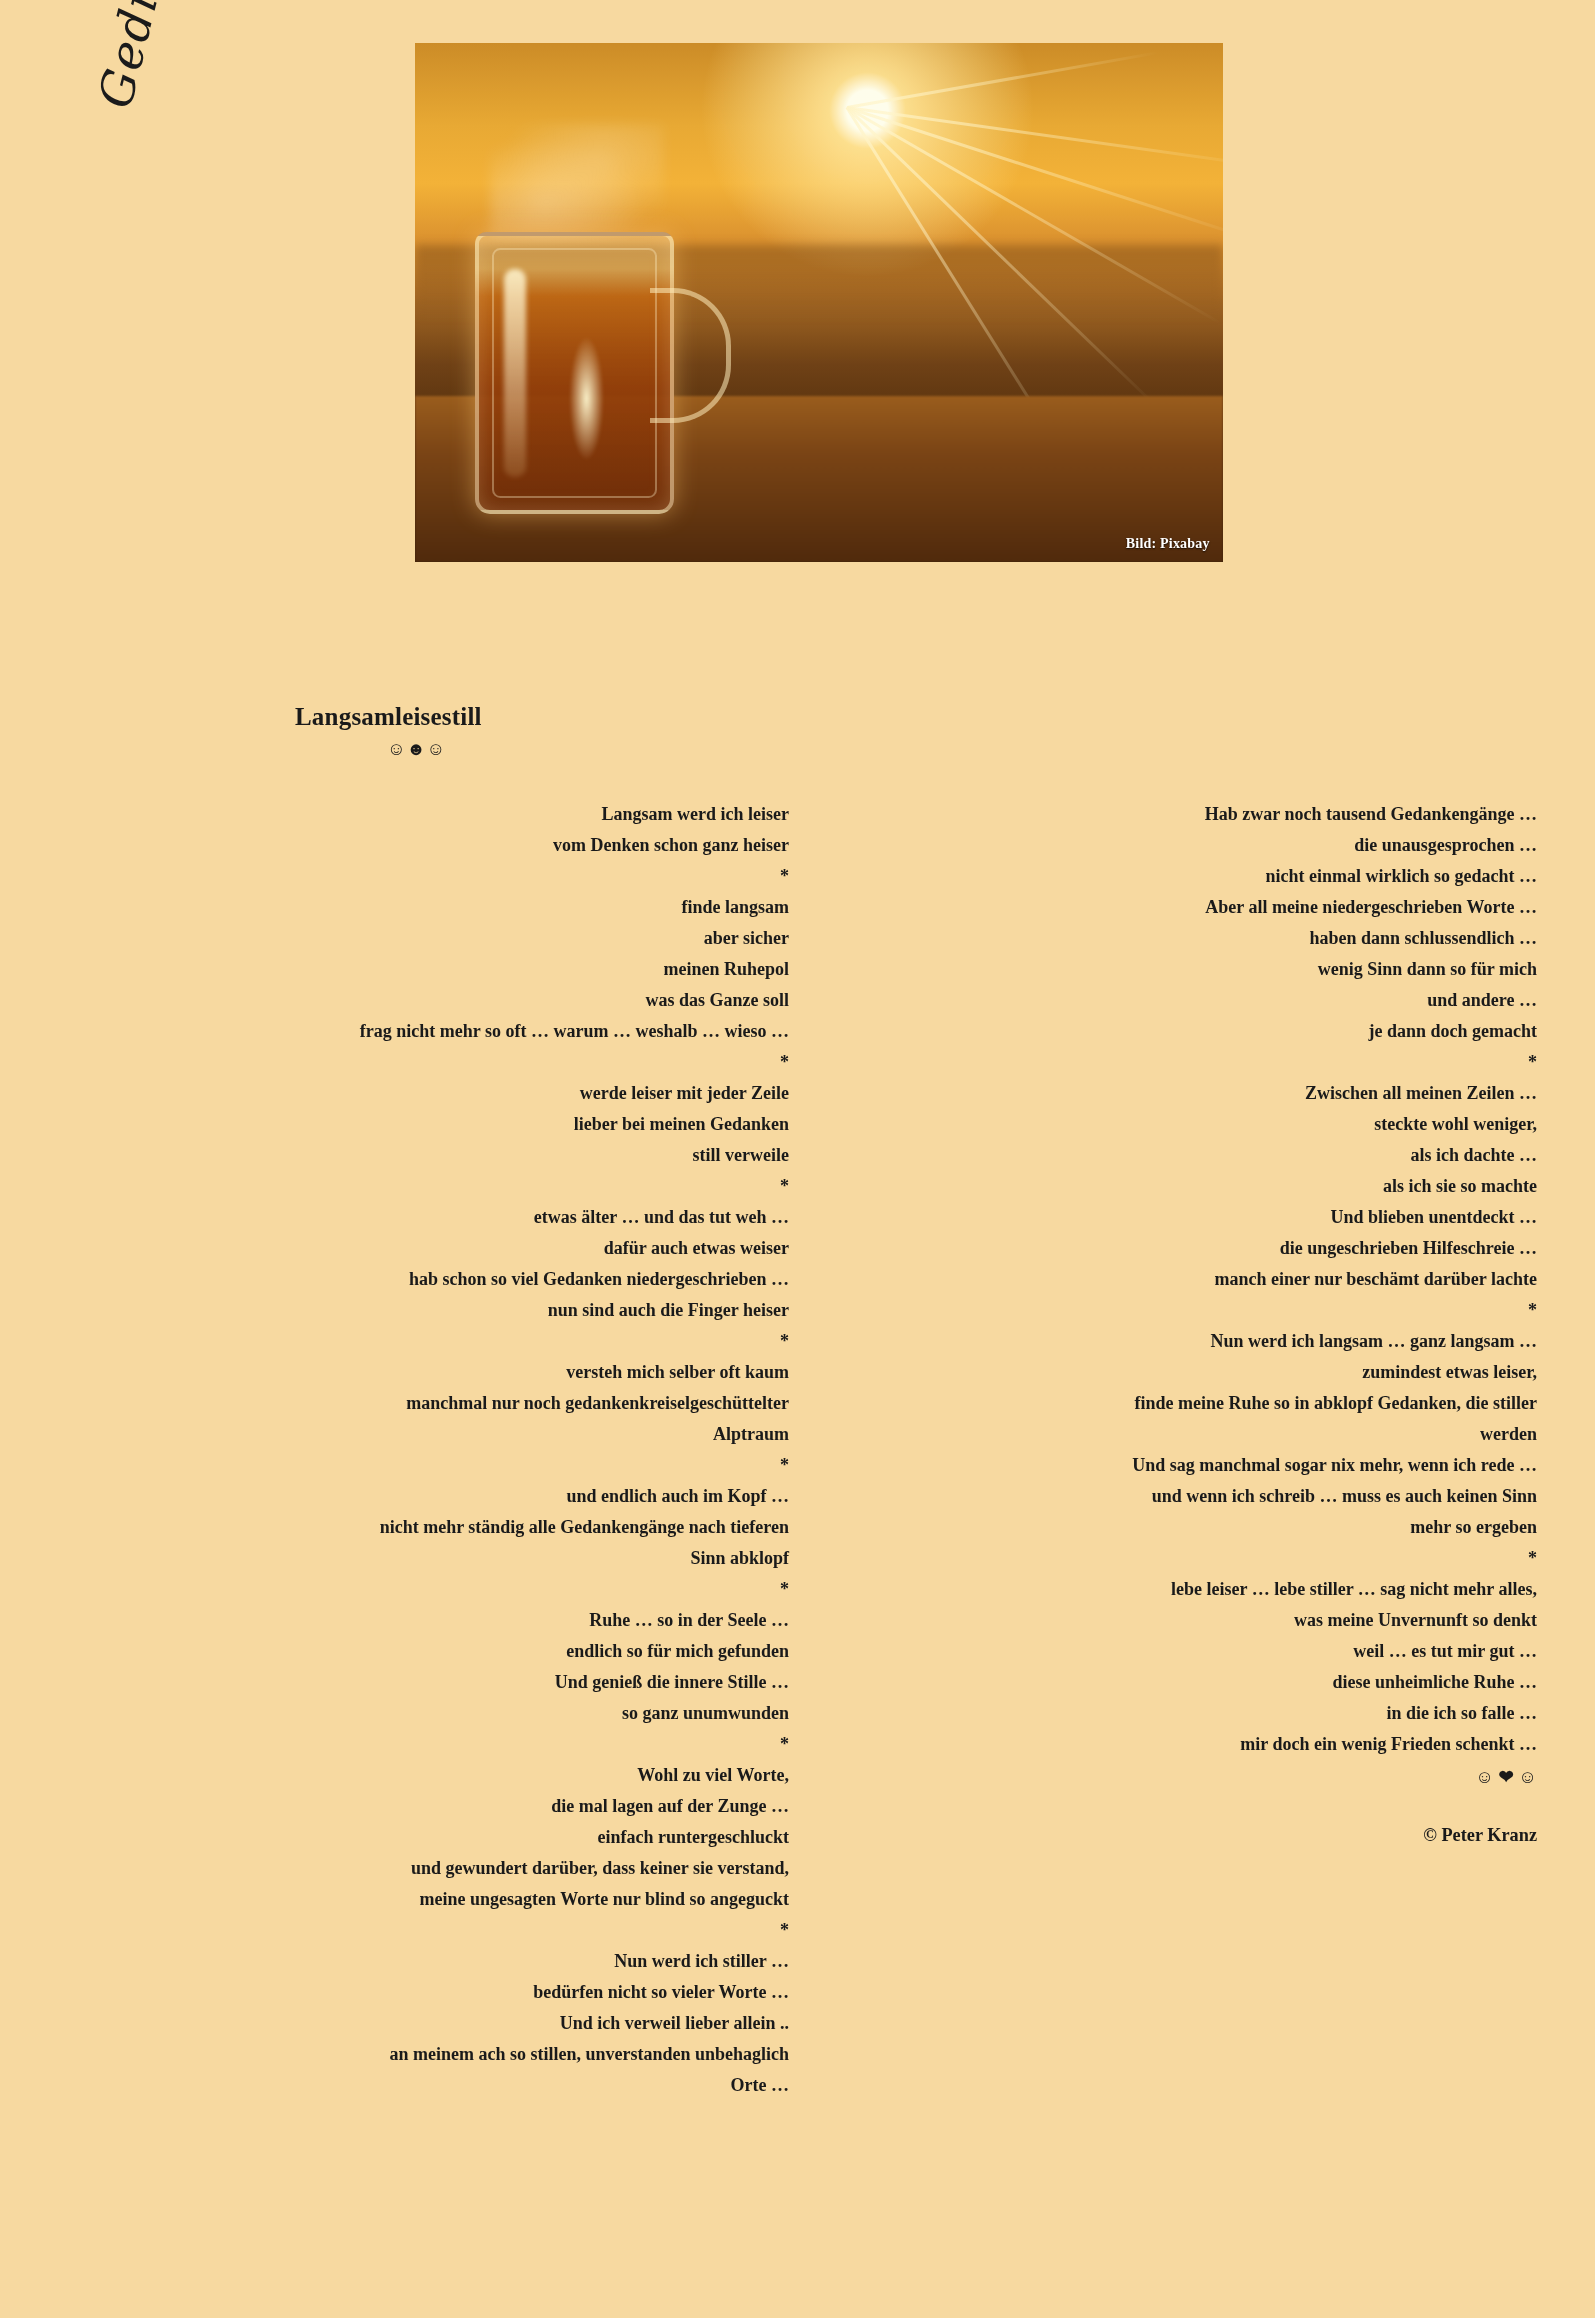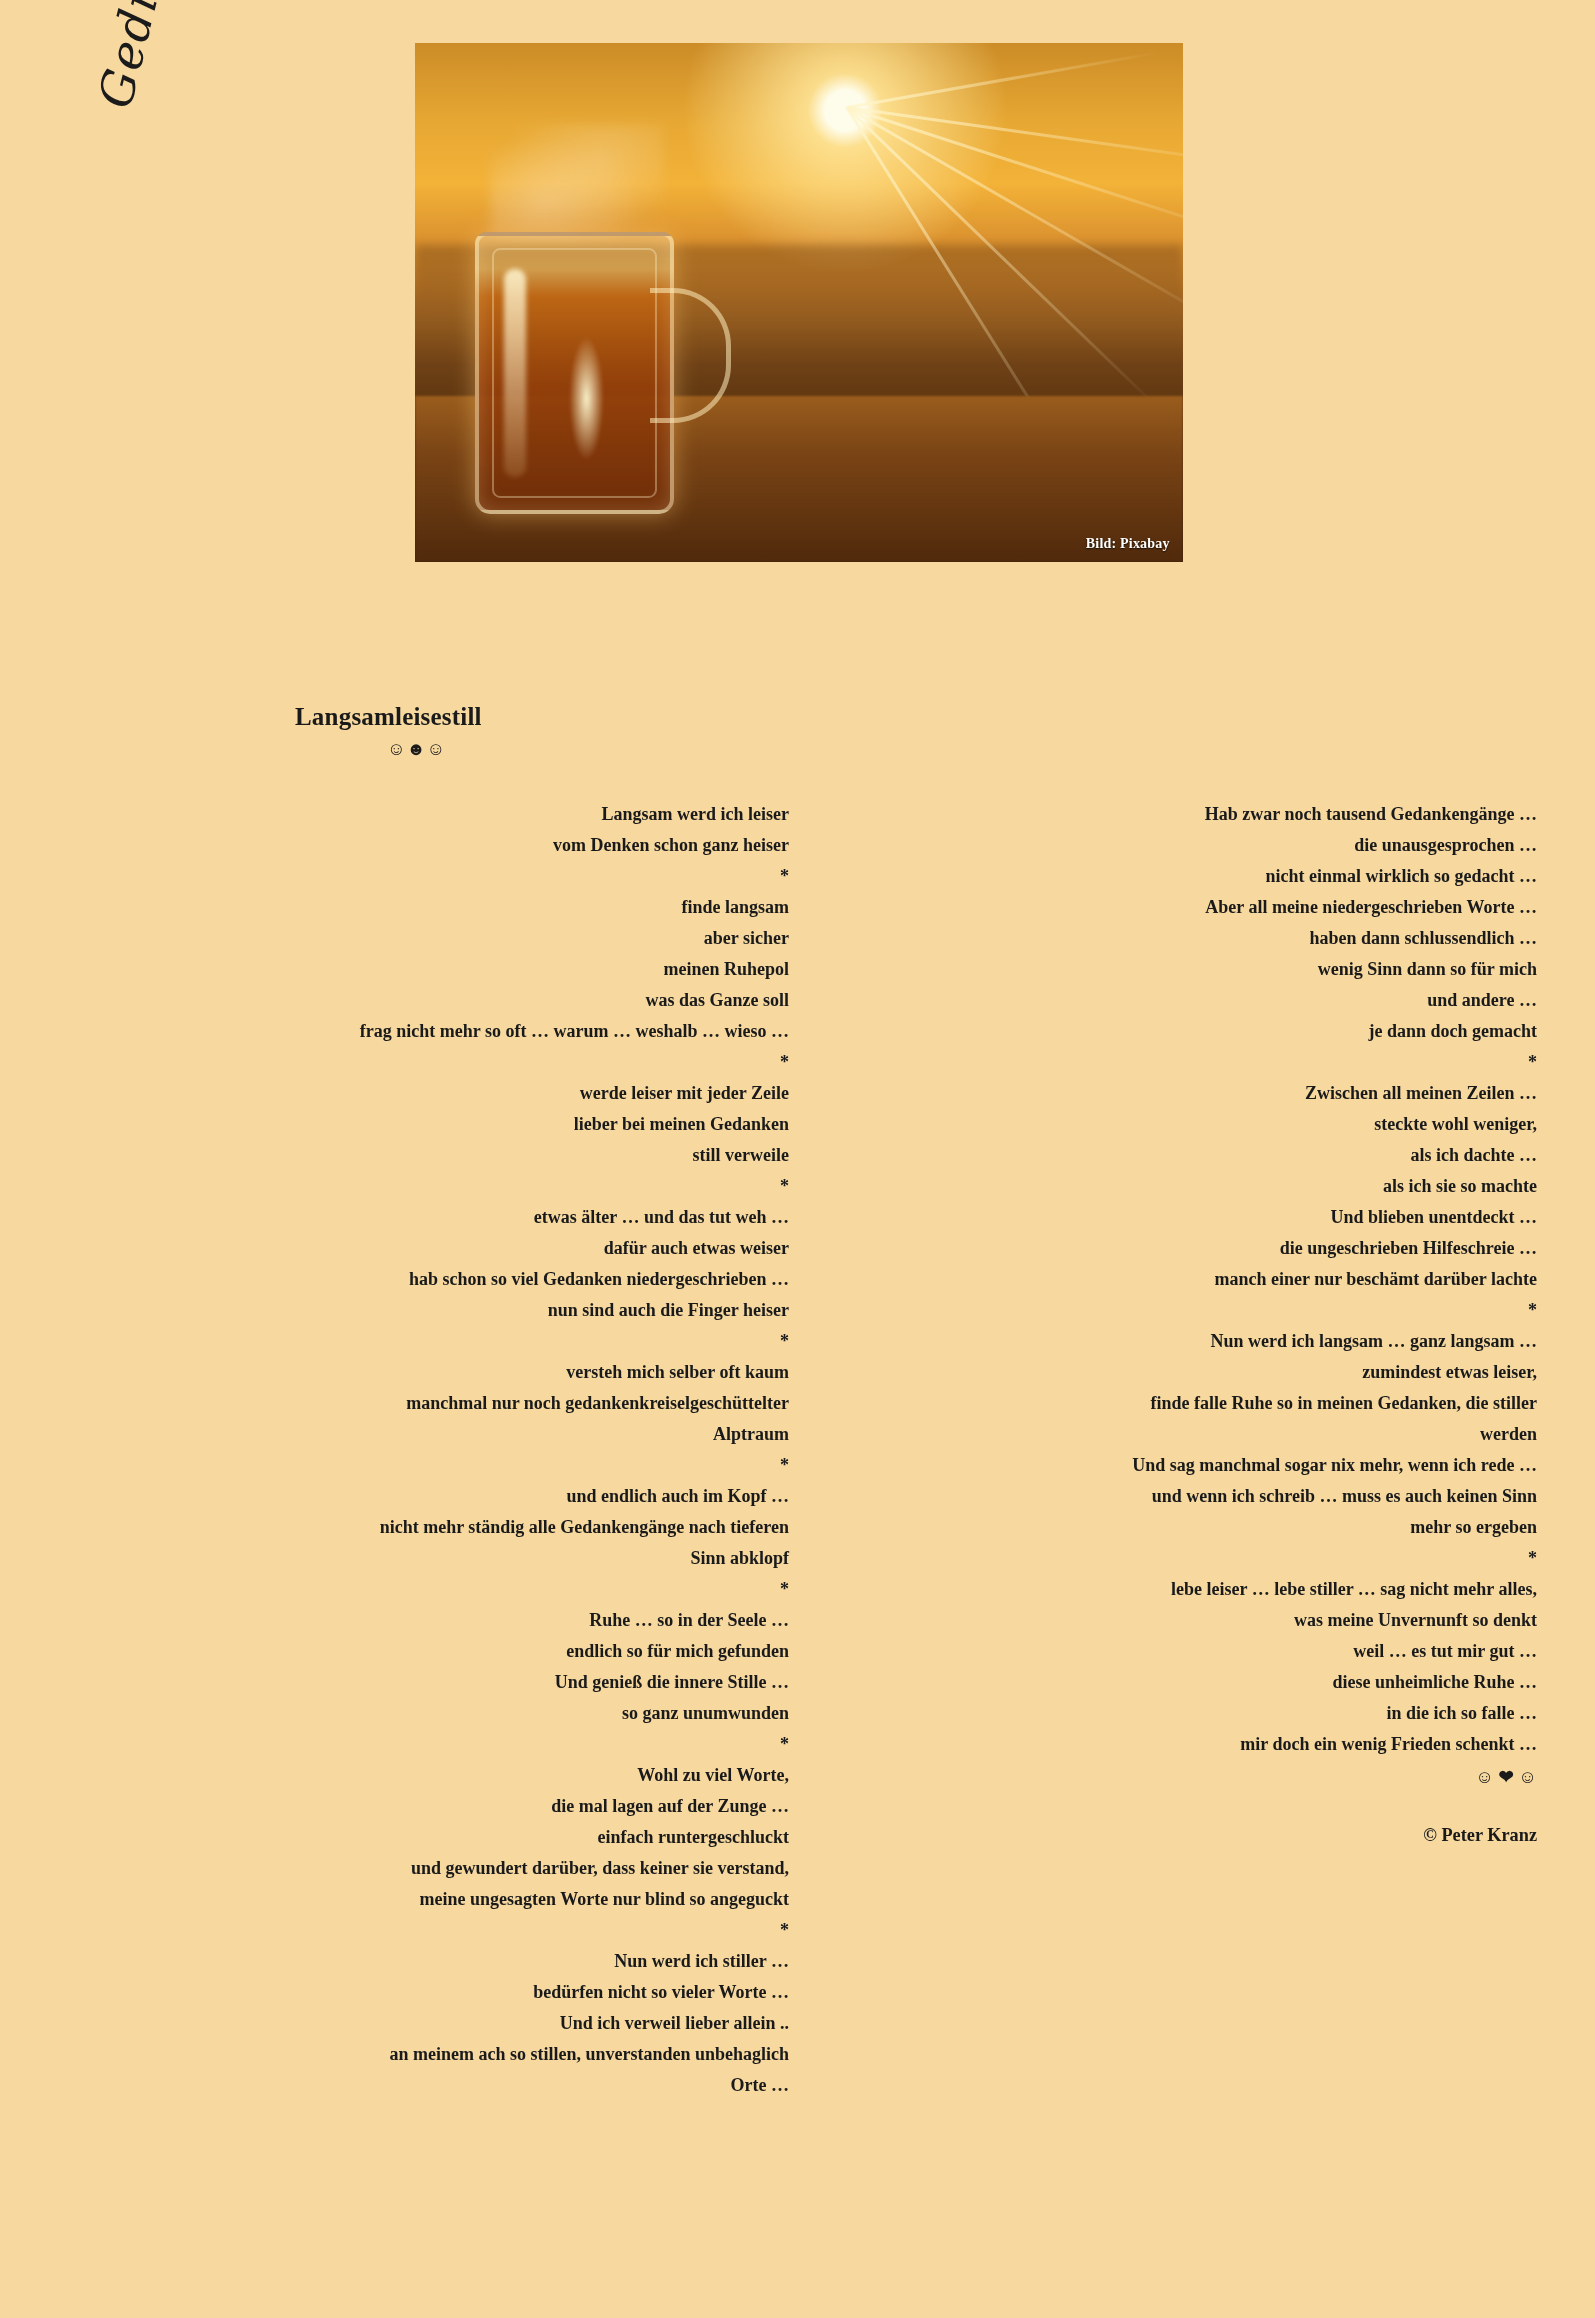--- a/index.html
+++ b/index.html
@@ -33,20 +33,21 @@
   }
 
   
   .photo-wrap {
     position: absolute;
     left: 415px;
     top: 43px;
     width: 768px;
     height: 519px;
     overflow: hidden;
+    padding-left: 40px;
   }
   .photo {
     position: absolute;
     inset: 0;
     background:
       radial-gradient(circle at 56% 13%, rgba(255,255,240,0.98) 0 3.2%, rgba(255,232,160,0.85) 6%, rgba(255,196,84,0.0) 26%),
       linear-gradient(180deg,
         #c98c2c 0%,
         #e5a93a 16%,
         #f0b23e 27%,
@@ -314,21 +315,21 @@
         <span class="line">als ich dachte …</span>
         <span class="line">als ich sie so machte</span>
         <span class="line">Und blieben unentdeckt …</span>
         <span class="line">die ungeschrieben Hilfeschreie …</span>
         <span class="line">manch einer nur beschämt darüber lachte</span>
       </div>
       <span class="sep">*</span>
       <div class="stanza">
         <span class="line">Nun werd ich langsam … ganz langsam …</span>
         <span class="line">zumindest etwas leiser,</span>
-        <span class="line">finde falle Ruhe so in meinen Gedanken, die stiller</span>
+        <span class="line">finde meine Ruhe so in abklopf Gedanken, die stiller</span>
         <span class="line">werden</span>
         <span class="line">Und sag manchmal sogar nix mehr, wenn ich rede …</span>
         <span class="line">und wenn ich schreib … muss es auch keinen Sinn</span>
         <span class="line">mehr so ergeben</span>
       </div>
       <span class="sep">*</span>
       <div class="stanza">
         <span class="line">lebe leiser … lebe stiller … sag nicht mehr alles,</span>
         <span class="line">was meine Unvernunft so denkt</span>
         <span class="line">weil … es tut mir gut …</span>

